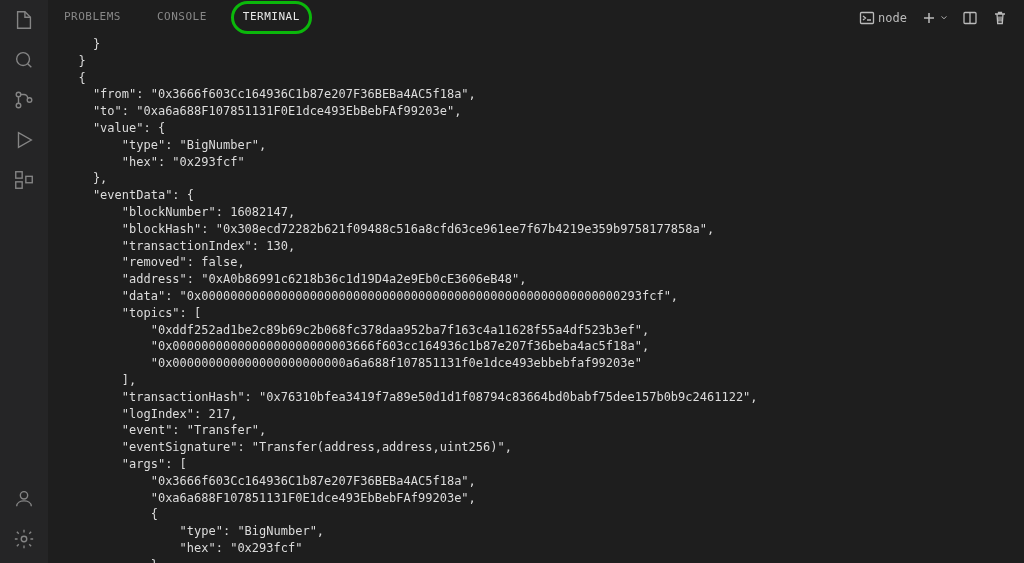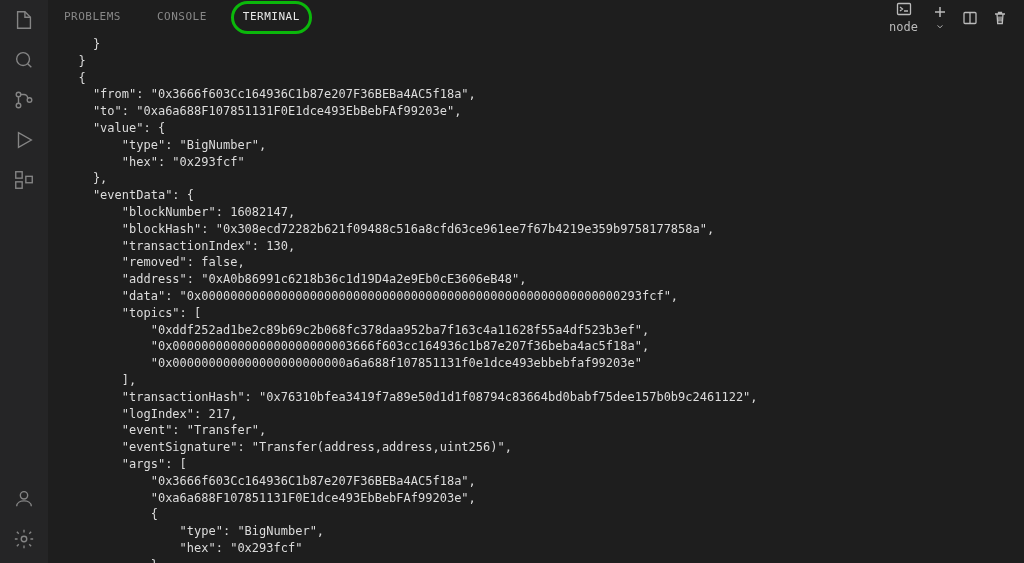--- a/index.html
+++ b/index.html
@@ -97,21 +97,20 @@
       display: flex;
       align-items: center;
       gap: 14px;
       color: #bbbbbb;
     }
     .panel-action {
       cursor: pointer;
       display: flex;
       align-items: center;
       gap: 3px;
-      flex-direction: column;
     }
     .panel-action svg {
       width: 16px;
       height: 16px;
     }
     .terminal-content {
       flex: 1;
       padding: 4px 16px;
       font-family: "Menlo", "Consolas", monospace;
       font-size: 12px;

